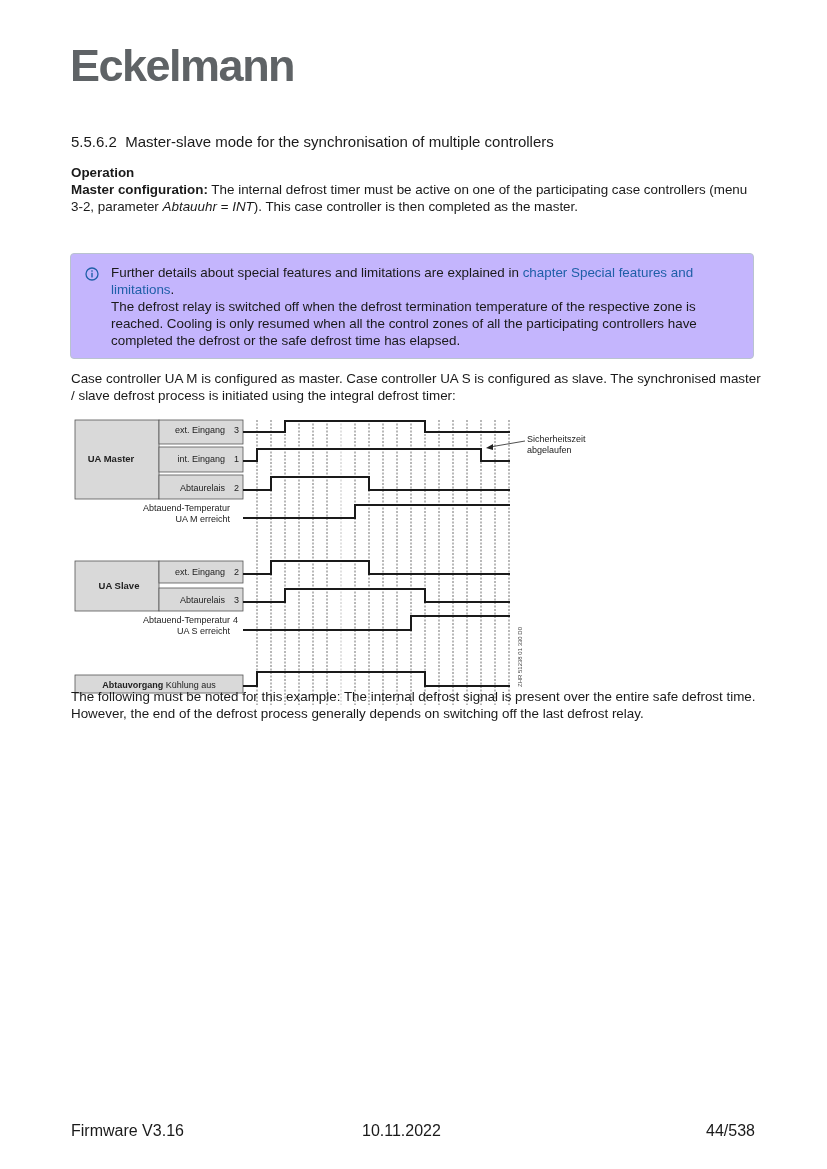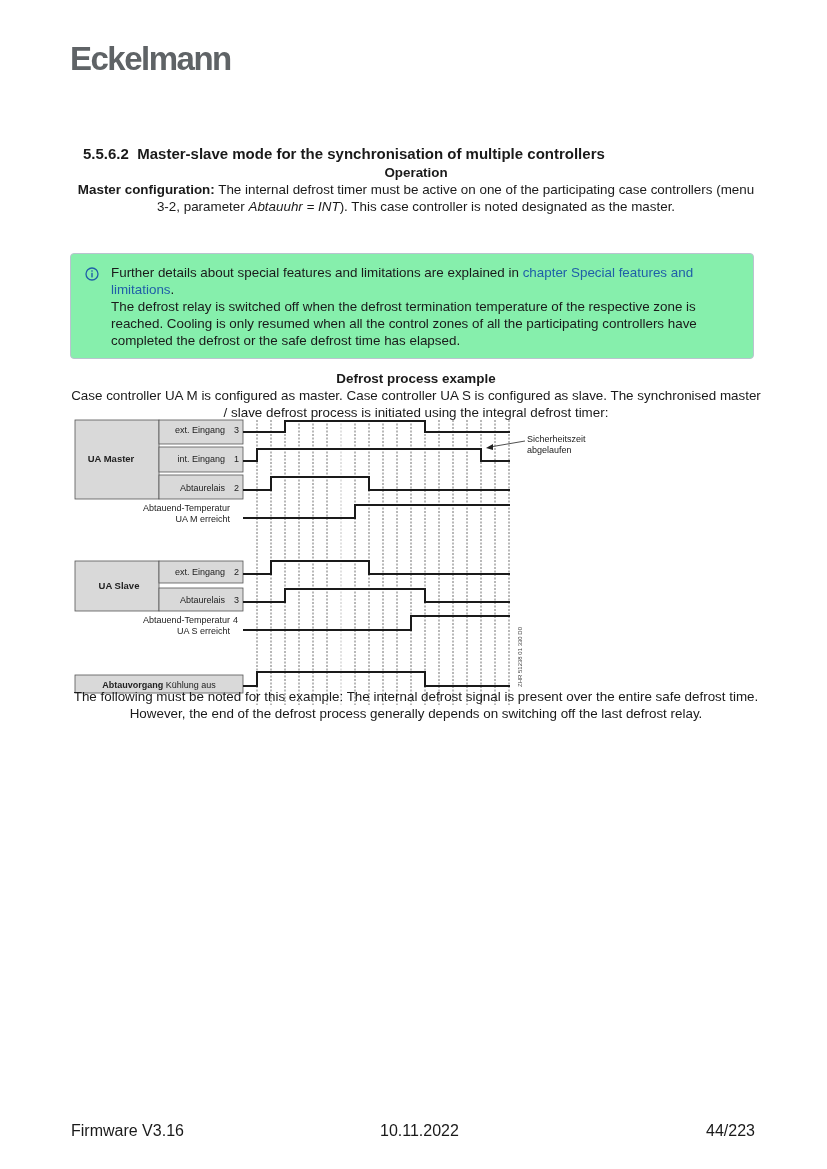--- a/index.html
+++ b/index.html
@@ -1,60 +1,59 @@
 <!DOCTYPE html>
 <html><head>
 <meta charset="utf-8">
 <style>
   html, body { margin: 0; padding: 0; background: #ffffff; }
   body { width: 827px; height: 1169px; position: relative; overflow: hidden;
          font-family: "Liberation Sans", sans-serif; color: #1a1a1a; }
   .logo { position: absolute; left: 70px; top: 40px; font-family: "Liberation Sans", sans-serif;
-          font-weight: bold; font-size: 33px; color: #5f6366; letter-spacing: -1.5px; }
-  .section-title { position: absolute; left: 71px; top: 133px; font-size: 15px; font-weight: bold; margin: 12px; }
-  .text-block { position: absolute; left: 71px; width: 690px; font-size: 13.4px; line-height: 17px; margin: 0; text-align: center; }
+          font-weight: bold; font-size: 45px; color: #5f6366; letter-spacing: -1.5px; }
+  .section-title { position: absolute; left: 71px; top: 133px; font-size: 15px; font-weight: normal; margin: 0; }
+  .text-block { position: absolute; left: 71px; width: 690px; font-size: 13.4px; line-height: 17px; margin: 0; }
   .text-block b { font-weight: bold; }
   .info-box { position: absolute; left: 70px; top: 253px; width: 684px; height: 106px;
-              border: 1px solid #b9c3cf; border-radius: 4px; background: #86efac; box-sizing: border-box; }
+              border: 1px solid #b9c3cf; border-radius: 4px; background: #c4b5fd; box-sizing: border-box; }
   .info-icon { position: absolute; left: 14px; top: 13px; width: 14px; height: 14px; }
   .info-text { position: absolute; left: 40px; top: 10px; width: 630px; font-size: 13.4px; line-height: 17px; }
   .link { color: #1f5fa8; }
   .diagram { position: absolute; left: 0; top: 0; width: 827px; height: 1169px; pointer-events: none; }
   .diagram * { pointer-events: auto; }
   .footer { position: absolute; top: 1122px; font-size: 16px; }
 </style>
 </head>
 <body>
 
 <div class="logo">Eckelmann</div>
 
 <h2 class="section-title">
   <span>5.5.6.2</span>&nbsp;
   <span>Master-slave mode for the synchronisation of multiple controllers</span>
 </h2>
 
 <div class="text-block" style="top:164px;">
   <div><b>Operation</b></div>
-  <div><b>Master configuration:</b><span> The internal defrost timer must be active on one of the participating case controllers (menu 3-2, parameter </span><i>Abtauuhr = INT</i><span>). This case controller is noted designated as the master.</span></div>
+  <div><b>Master configuration:</b><span> The internal defrost timer must be active on one of the participating case controllers (menu 3-2, parameter </span><i>Abtauuhr = INT</i><span>). This case controller is then completed as the master.</span></div>
 </div>
 
 <div class="info-box">
   <svg class="info-icon" viewBox="0 0 14 14">
     <circle cx="7" cy="7" r="6" fill="none" stroke="#1f5fa8" stroke-width="1.3"></circle>
     <rect x="6.3" y="5.8" width="1.4" height="4.6" fill="#1f5fa8"></rect>
     <rect x="6.3" y="3.3" width="1.4" height="1.4" fill="#1f5fa8"></rect>
   </svg>
   <div class="info-text">
     <span>Further details about special features and limitations are explained in </span><span class="link">chapter Special features and limitations</span><span>.</span><br>
     <span>The defrost relay is switched off when the defrost termination temperature of the respective zone is reached. Cooling is only resumed when all the control zones of all the participating controllers have completed the defrost or the safe defrost time has elapsed.</span>
   </div>
 </div>
 
 <div class="text-block" style="top:370px;">
-  <div><b>Defrost process example</b></div>
   <div>Case controller UA M is configured as master. Case controller UA S is configured as slave. The synchronised master / slave defrost process is initiated using the integral defrost timer:</div>
 </div>
 
 <svg class="diagram" id="timing-diagram" width="827" height="1169" viewBox="0 0 827 1169">
   <g id="grid">
       <line x1="257" x2="257" y1="420" y2="705" stroke="#333" stroke-width="0.7" stroke-dasharray="2,1.5"></line>
       <line x1="271" x2="271" y1="420" y2="705" stroke="#333" stroke-width="0.7" stroke-dasharray="2,1.5"></line>
       <line x1="285" x2="285" y1="420" y2="705" stroke="#333" stroke-width="0.7" stroke-dasharray="2,1.5"></line>
       <line x1="299" x2="299" y1="420" y2="705" stroke="#333" stroke-width="0.7" stroke-dasharray="2,1.5"></line>
       <line x1="313" x2="313" y1="420" y2="705" stroke="#333" stroke-width="0.7" stroke-dasharray="2,1.5"></line>
@@ -119,14 +118,14 @@
   <line x1="525" y1="441" x2="490" y2="447" stroke="#222" stroke-width="0.8"></line>
   <polygon points="486,448 493,444 493,450" fill="#222"></polygon>
   <text x="527" y="442" font-size="9" font-family="Liberation Sans, sans-serif" fill="#222">Sicherheitszeit</text>
   <text x="527" y="453" font-size="9" font-family="Liberation Sans, sans-serif" fill="#222">abgelaufen</text>
   <text x="0" y="0" font-size="6" font-family="Liberation Sans, sans-serif" fill="#444" transform="translate(522,687) rotate(-90)">ZHR 51238 01 330 D0</text>
 </svg>
 
 <div class="text-block" style="top:688px;">The following must be noted for this example: The internal defrost signal is present over the entire safe defrost time. However, the end of the defrost process generally depends on switching off the last defrost relay.</div>
 
 <div class="footer" style="left:71px;">Firmware V3.16</div>
-<div class="footer" style="left:380px;">10.11.2022</div>
-<div class="footer" style="right:72px;">44/223</div>
+<div class="footer" style="left:362px;">10.11.2022</div>
+<div class="footer" style="right:72px;">44/538</div>
 
 </body></html>

